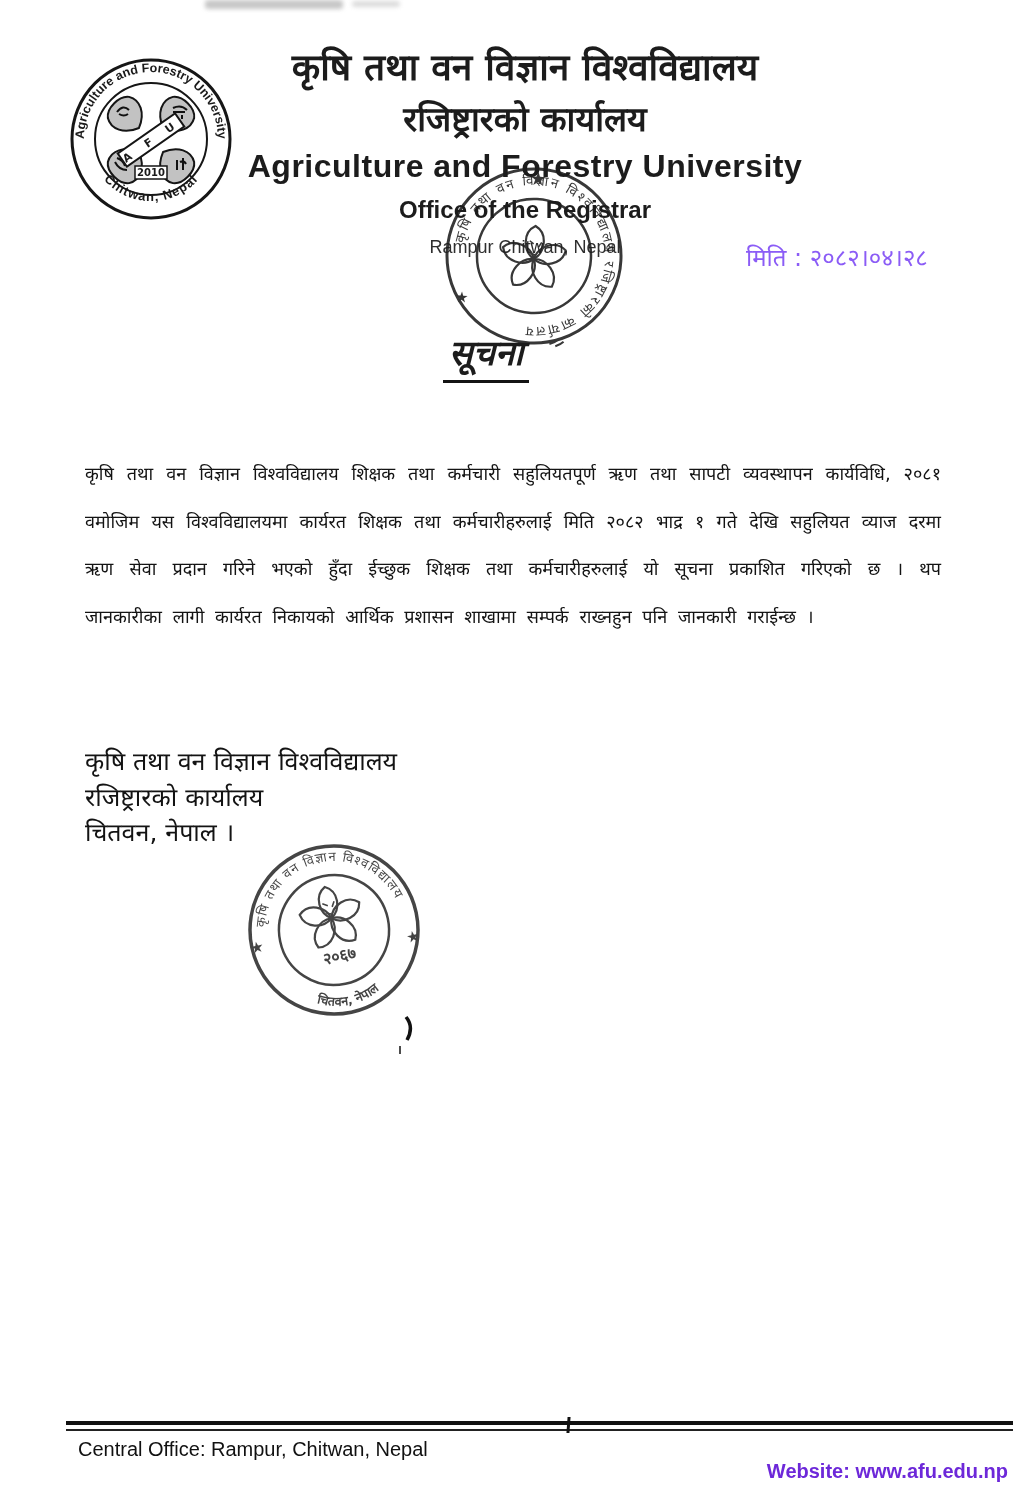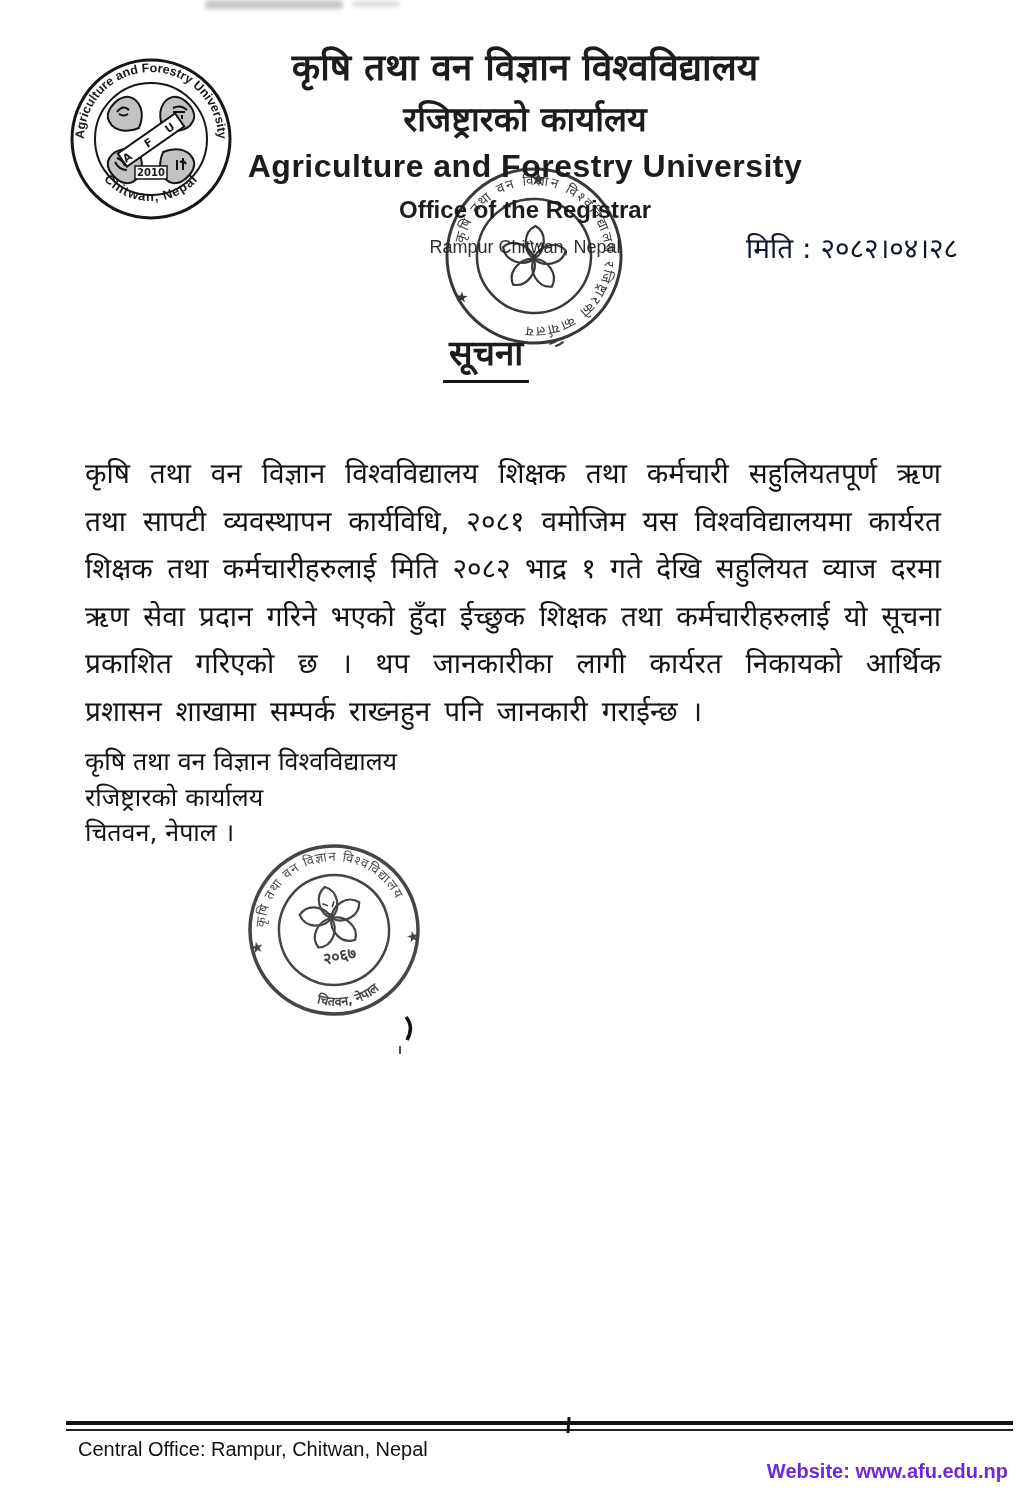--- a/index.html
+++ b/index.html
@@ -24,36 +24,37 @@
   .letterhead {
     position: absolute; left: 215px; top: 42px; width: 620px;
     text-align: center;
   }
   .h-np1 { font-size: 37px; font-weight: 700; line-height: 52px; }
   .h-np2 { font-size: 34px; font-weight: 700; line-height: 50px; }
   .h-en1 { font-family: "Liberation Sans", sans-serif; font-size: 32px; font-weight: 700; line-height: 45px; letter-spacing: .5px; }
   .h-en2 { font-family: "Liberation Sans", sans-serif; font-size: 24px; font-weight: 700; line-height: 42px; }
   .h-addr { font-family: "Liberation Sans", sans-serif; font-size: 18px; font-weight: 400; line-height: 32px; color: #2e2e2e; }
 
-  .date-line { position: absolute; left: 746px; top: 228px; font-size: 28px; color: #0f172a; white-space: nowrap; }
+  .date-line { position: absolute; left: 746px; top: 240px; font-size: 24px; color: #8b5cf6; white-space: nowrap; }
 
   .stamp { position: absolute; }
   .stamp1 { left: 438px; top: 160px; transform: rotate(3deg); opacity: .88; }
   .stamp2 { left: 238px; top: 836px; transform: rotate(-12deg); opacity: .82; }
 
   .notice-title {
     position: absolute; left: 443px; top: 328px;
     font-size: 35px; font-weight: 700;
     padding: 0 6px 5px 6px;
     border-bottom: 3px solid #141414;
+    font-style: italic;
   }
 
   .notice-body {
     position: absolute; left: 85px; top: 450px; width: 856px;
-    font-size: 28px; line-height: 47.5px;
+    font-size: 18px; line-height: 47.5px;
     text-align: justify; word-spacing: 5px;
     color: #131313;
   }
 
   .signature { position: absolute; left: 85px; top: 744px; font-size: 25px; line-height: 35.5px; color: #131313; }
 
   .ink-mark { position: absolute; left: 398px; top: 1014px; }
 
   .footer-rule-thick { position: absolute; left: 66px; top: 1421px; width: 947px; height: 4px; background: #111; }
   .footer-rule-thin  { position: absolute; left: 66px; top: 1429px; width: 947px; height: 2px; background: #222; }

